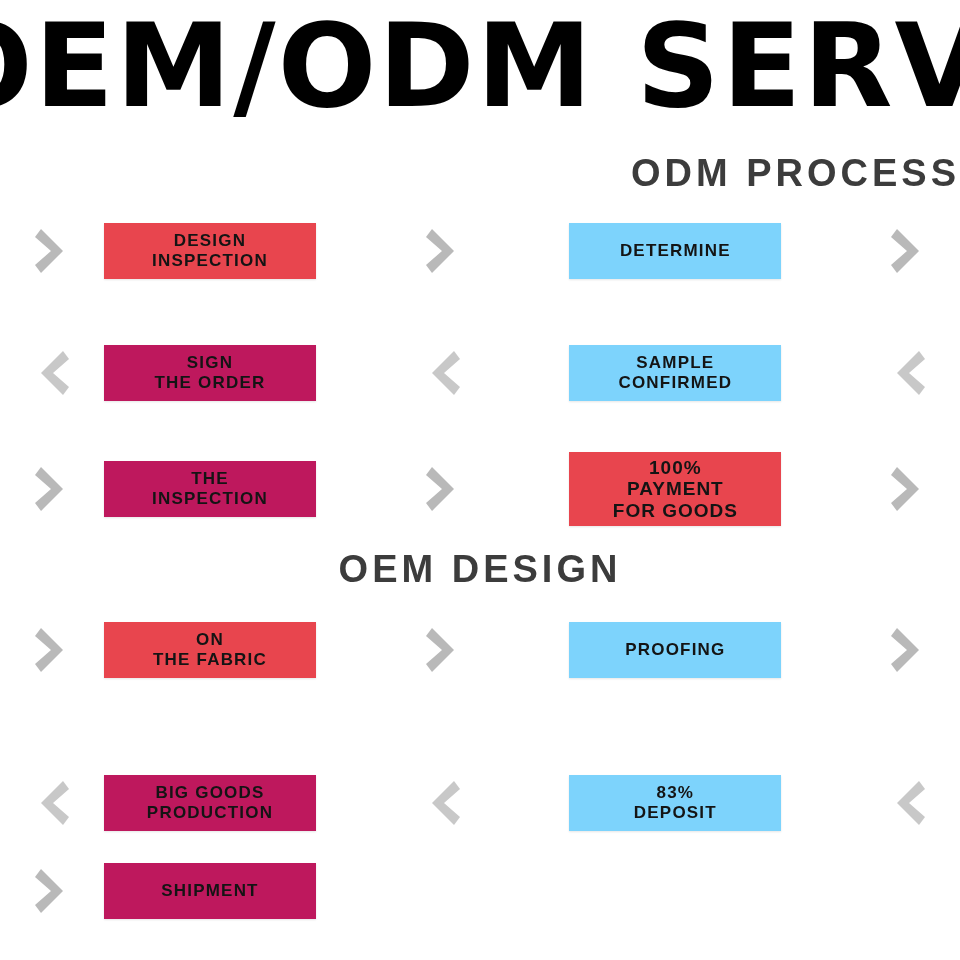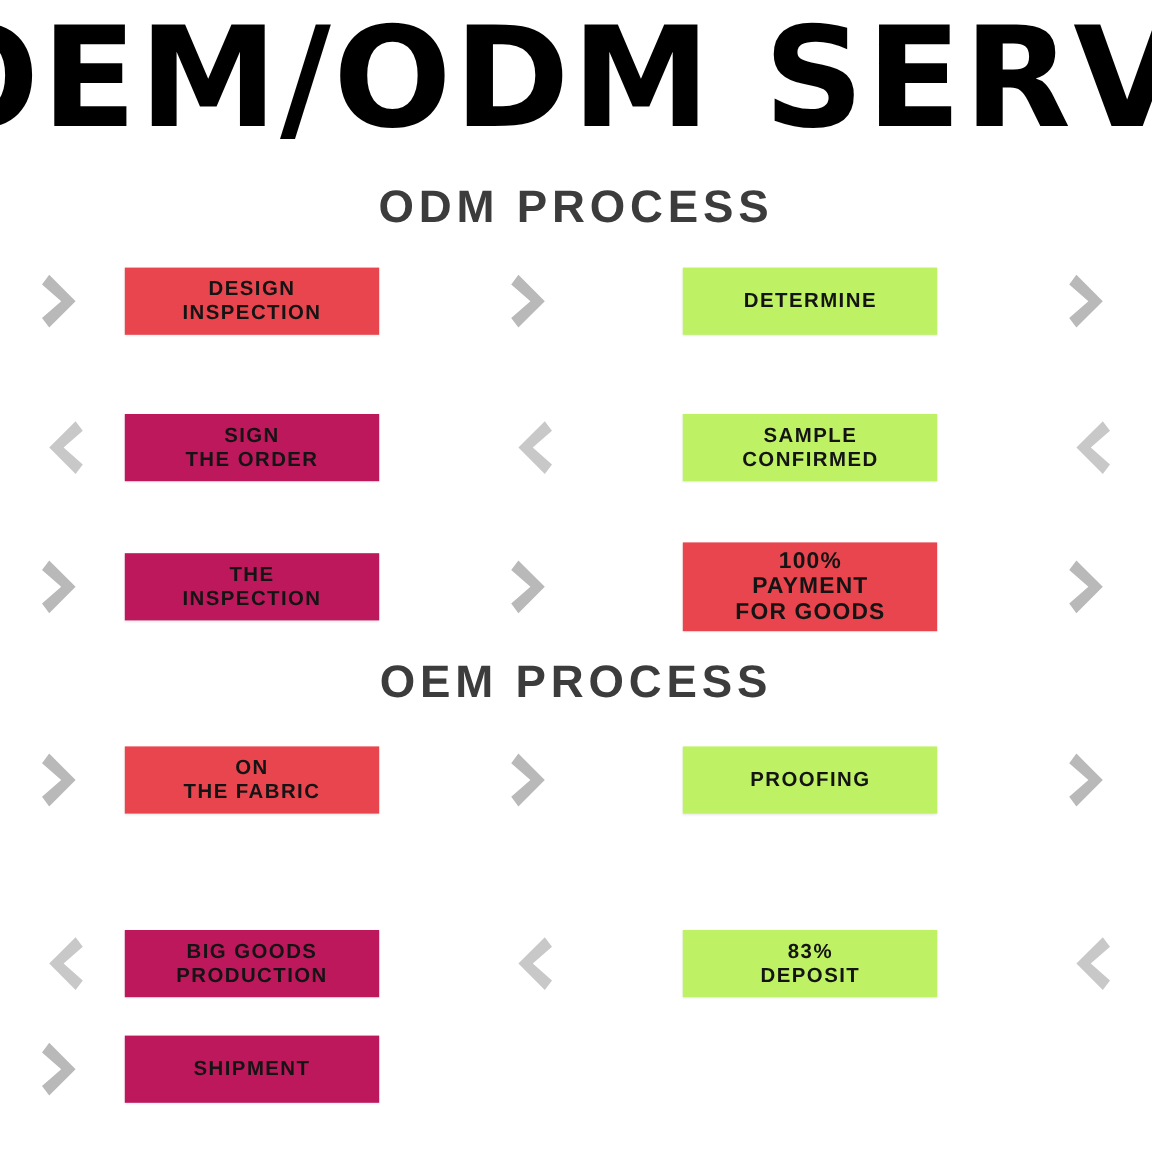--- a/index.html
+++ b/index.html
@@ -47,21 +47,21 @@
     position: absolute;
     left: 0;
     width: 960px;
     text-align: center;
     font-family: "Liberation Sans", sans-serif;
     font-weight: 700;
     font-size: 38px;
     letter-spacing: 4px;
     color: #3c3c3c;
   }
-  .section-heading.odm { top: 152px; }
+  .section-heading.odm { top: 152px; text-align: right; }
   .section-heading.oem { top: 548px; }
 
   
   .row {
     position: absolute;
     left: 0;
     width: 960px;
     height: 74px;
     display: flex;
     flex-direction: row;
@@ -125,21 +125,21 @@
     font-size: 19px;
     line-height: 1.12;
     letter-spacing: 1px;
   }
   .pbox-label {
     white-space: pre-line;
     display: block;
   }
 
   .c-red    { background: #e8454e; }
-  .c-blue   { background: #bef264; }
+  .c-blue   { background: #7dd3fc; }
   .c-orange { background: #be185d; }
 </style>
 </head>
 <body>
 
 <div id="page">
 
   <div class="banner-title">
     <div class="banner-title-text">OEM/ODM SERVICE</div>
   </div>
@@ -238,21 +238,21 @@
       </div>
     </div>
     <div class="gap"></div>
     <div class="cell-arrow">
       <svg class="chev" viewBox="0 0 40 52">
         <path d="M9 4 L31 26 L9 48 L3 40 L19 26 L3 12 Z"></path>
       </svg>
     </div>
   </div>
 
-  <div class="section-heading oem">OEM PROCESS</div>
+  <div class="section-heading oem">OEM DESIGN</div>
 
   <div class="row" style="top:613px;">
     <div class="cell-arrow">
       <svg class="chev" viewBox="0 0 40 52">
         <path d="M9 4 L31 26 L9 48 L3 40 L19 26 L3 12 Z"></path>
       </svg>
     </div>
     <div class="cell-box">
       <div class="pbox c-red">
         <span class="pbox-label">ON

